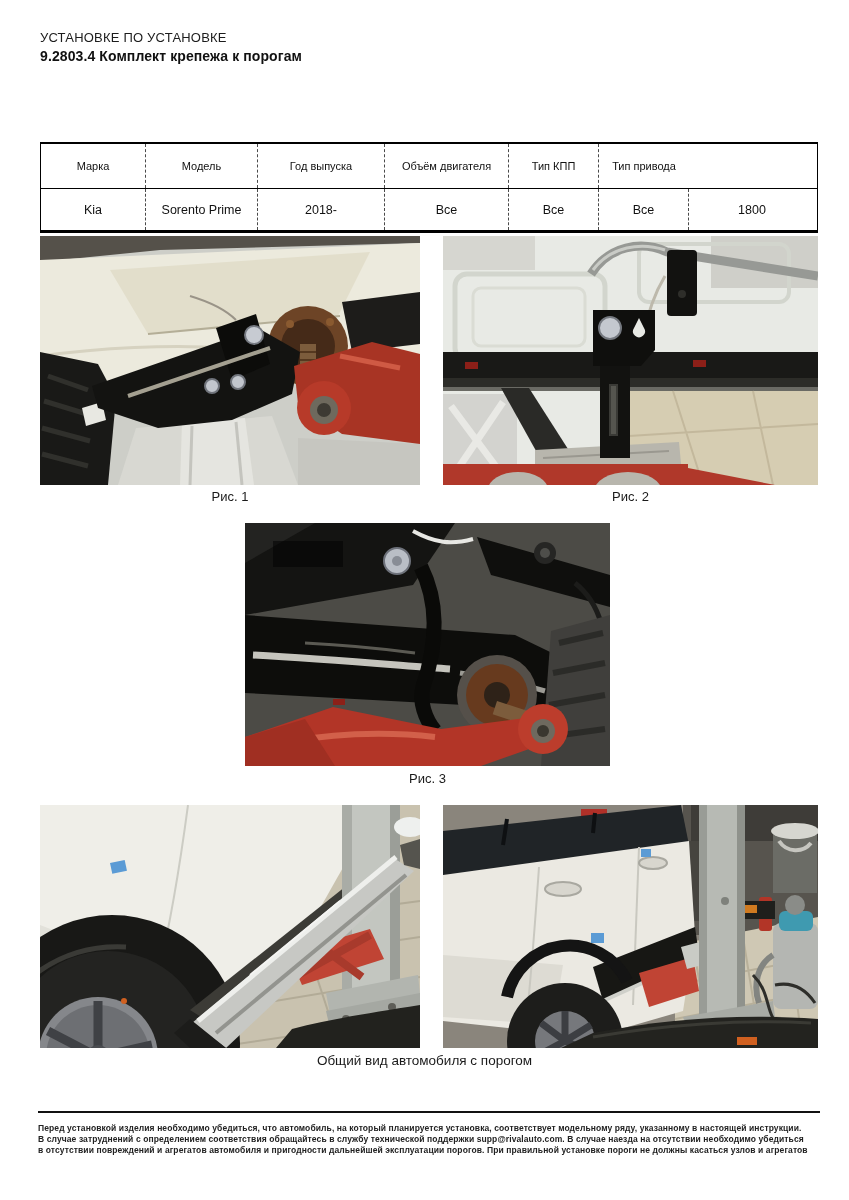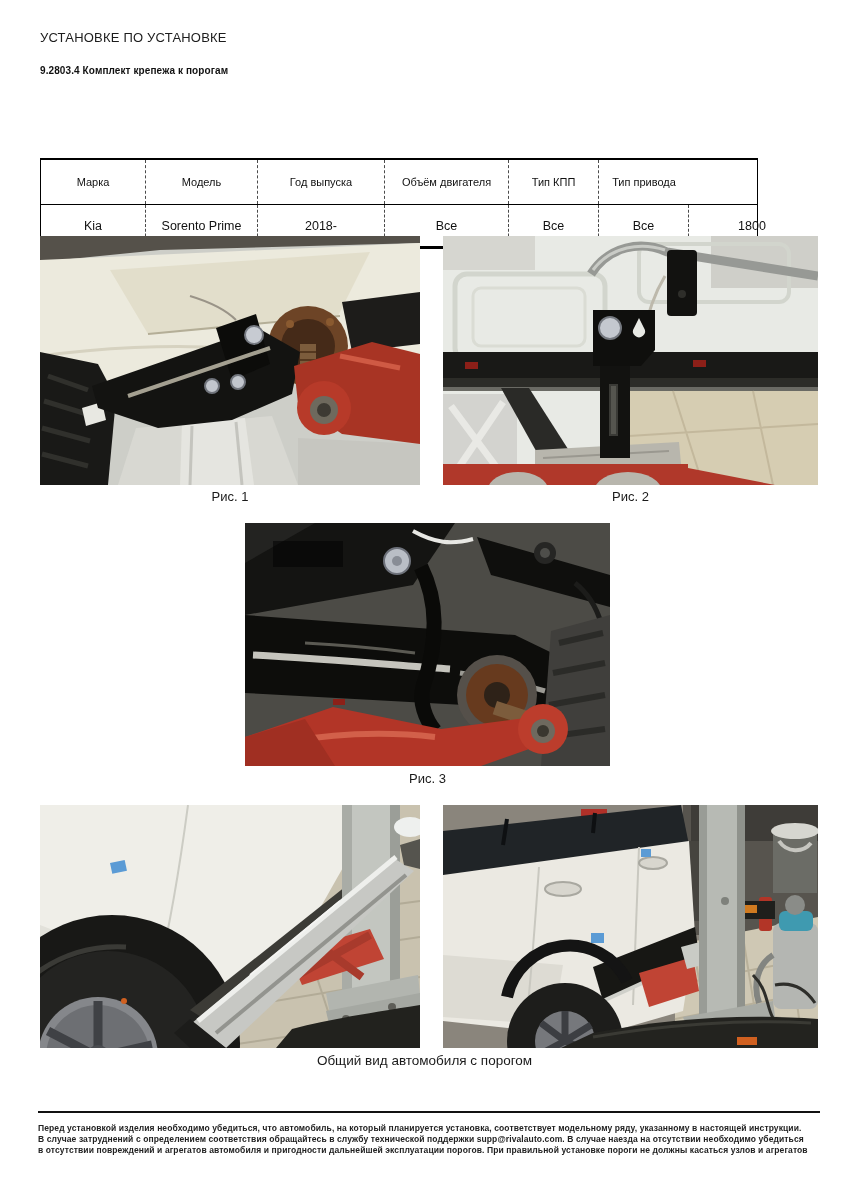--- a/index.html
+++ b/index.html
@@ -3,26 +3,26 @@
 <meta charset="utf-8">
 <style>
   html,body{margin:0;padding:0;background:#888;}
   .page{
     position:relative;width:849px;height:1200px;background:#ffffff;margin:0 auto;
     font-family:"Liberation Sans", sans-serif;color:#1a1a1a;overflow:hidden;
   }
   
   .doc-header{position:absolute;left:40px;top:30px;}
   .doc-title1{font-size:13px;font-weight:400;color:#1c1c1c;letter-spacing:.2px;}
-  .doc-title2{font-size:10px;font-weight:700;color:#111;margin-top:20px;letter-spacing:.1px;}
+  .doc-title2{font-size:14px;font-weight:700;color:#111;margin-top:3px;letter-spacing:.1px;}
   
   .spec-table{
-    position:absolute;left:40px;top:142px;width:718px;
+    position:absolute;left:40px;top:142px;width:778px;
     border:1.5px solid #000;border-top-width:2px;border-bottom-width:3px;
-    box-sizing:border-box;background:#fff;margin-top:16px;
+    box-sizing:border-box;background:#fff;
   }
   .tr{display:grid;grid-template-columns:105px 112px 127px 124px 90px 90px 126px;}
   .tr.th-row{border-bottom:1.5px solid #000;}
   .tc{
     display:flex;align-items:center;justify-content:center;text-align:center;
     padding:2px 3px;box-sizing:border-box;
   }
   .tc:not(:last-child){border-right:1px dashed #4a4a4a;}
   .th-row .tc{height:44px;font-size:11px;color:#111;}
   .th-row .tc.small{font-size:10.5px;line-height:12.5px;}

